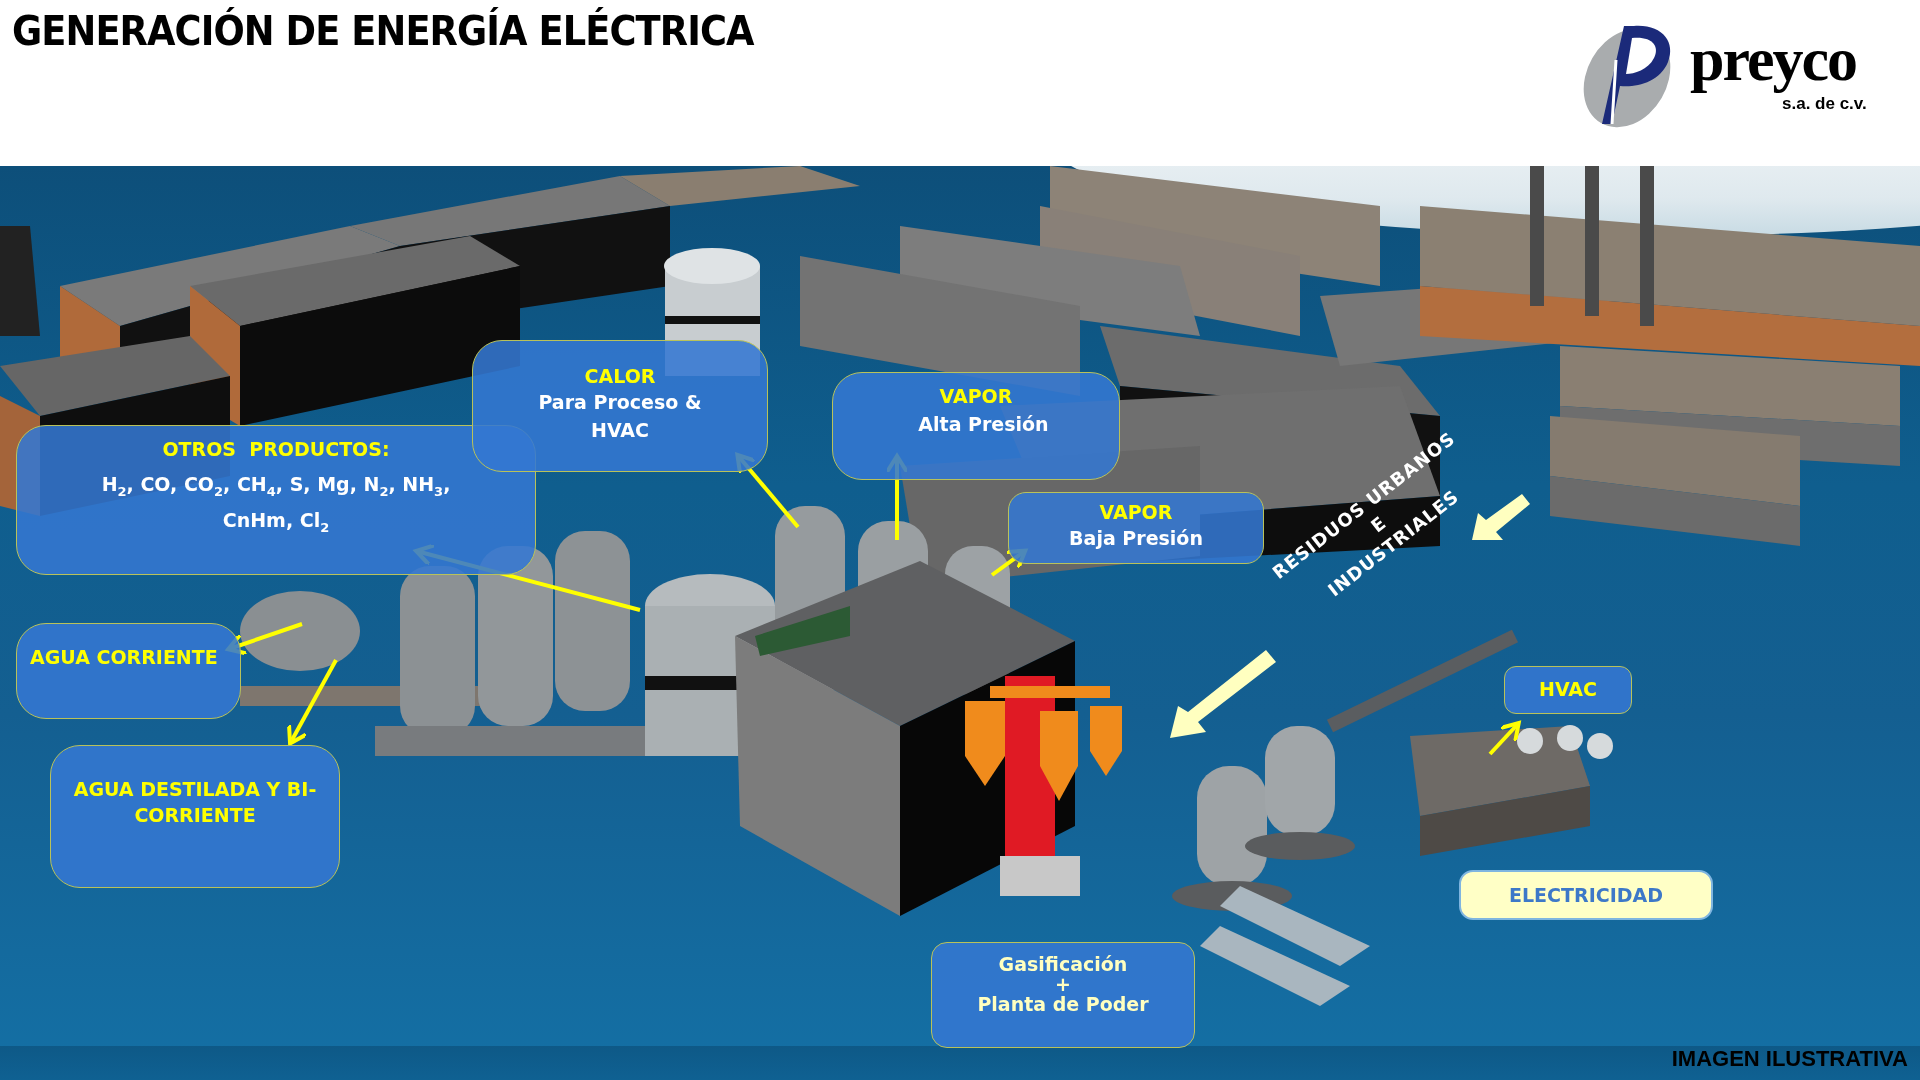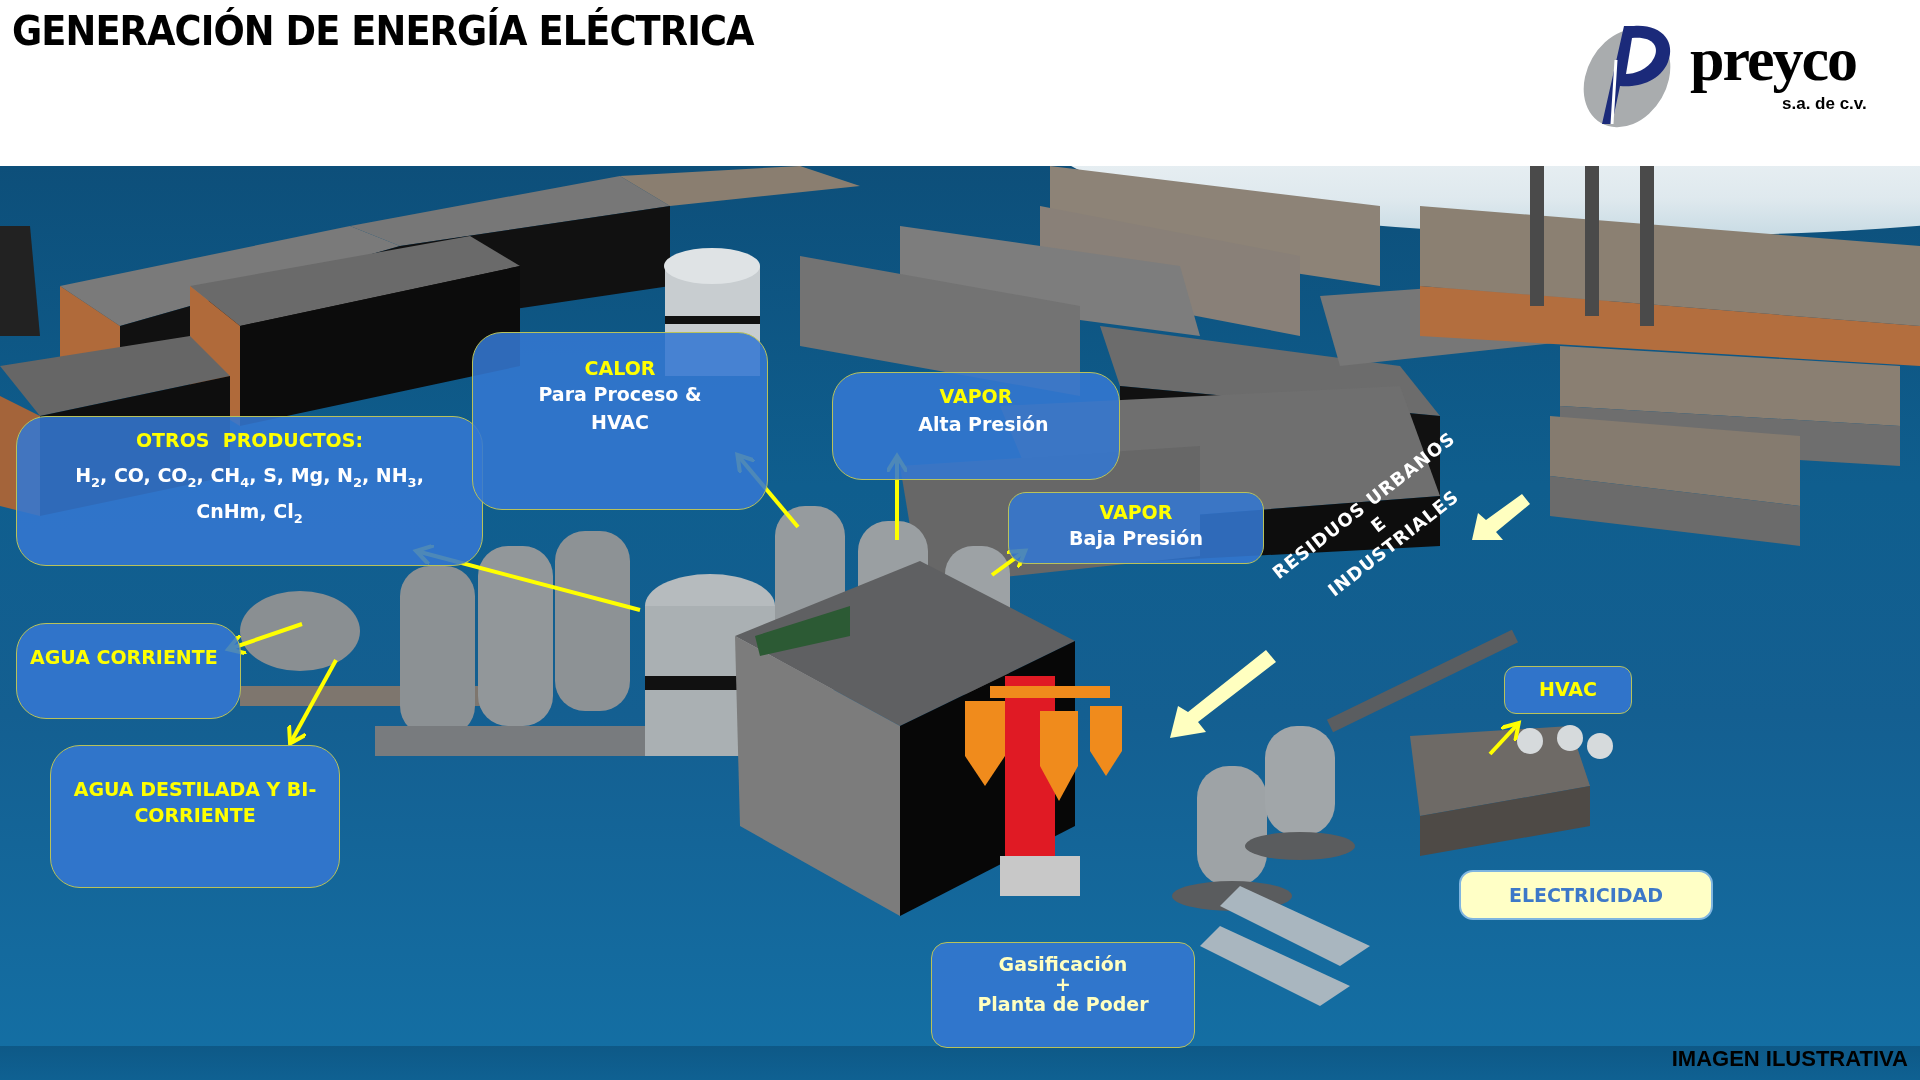--- a/index.html
+++ b/index.html
@@ -195,28 +195,28 @@
   <line x1="798" y1="527" x2="740" y2="458" stroke="#ffff00" stroke-width="4" marker-end="url(#ah)"></line>
   <line x1="897" y1="540" x2="897" y2="460" stroke="#ffff00" stroke-width="4" marker-end="url(#ah)"></line>
   <line x1="992" y1="575" x2="1022" y2="553" stroke="#ffff00" stroke-width="4" marker-end="url(#ah)"></line>
   <line x1="302" y1="624" x2="232" y2="648" stroke="#ffff00" stroke-width="4" marker-end="url(#ah)"></line>
   <line x1="336" y1="660" x2="292" y2="740" stroke="#ffff00" stroke-width="4" marker-end="url(#ah)"></line>
   <line x1="1490" y1="754" x2="1516" y2="726" stroke="#ffff00" stroke-width="4" marker-end="url(#ah)"></line>
   <polygon points="1522,494 1530,504 1496,532 1503,540 1472,540 1478,513 1486,520" fill="#ffffc0"></polygon>
   <polygon points="1266,650 1276,662 1198,722 1206,732 1170,738 1178,706 1188,712" fill="#ffffc0"></polygon>
 </svg>
 
-<div class="box" style="left:16px;top:416px;width:467px;height:150px;">
+<div class="box" style="left:16px;top:425px;width:520px;height:150px;">
   <div class="y yl" style="margin-top:12px;white-space:pre;">OTROS  PRODUCTOS:</div>
   <div class="w wl" style="margin-top:10px;line-height:28px;">
     <span id="op1"><span>H</span><sub style="font-size: 13px;">2</sub><span>, CO, CO</span><sub style="font-size: 13px;">2</sub><span>, CH</span><sub style="font-size: 13px;">4</sub><span>, S, Mg, N</span><sub style="font-size: 13px;">2</sub><span>, NH</span><sub style="font-size: 13px;">3</sub><span>,</span></span><br><span id="op2"><span>CnHm, Cl</span><sub style="font-size: 13px;">2</sub></span>
   </div>
 </div>
 
-<div class="box" style="left:472px;top:332px;width:296px;height:178px;">
+<div class="box" style="left:472px;top:340px;width:296px;height:132px;">
   <div class="y yl" style="margin-top:24px;">CALOR</div>
   <div class="w wl" style="margin-top:4px;">Para Proceso &amp;</div>
   <div class="w wl" style="margin-top:6px;">HVAC</div>
 </div>
 
 <div class="box" style="left:832px;top:372px;width:288px;height:108px;">
   <div class="y yl" style="margin-top:12px;">VAPOR</div>
   <div class="w wl" style="margin-top:6px;padding-left:15px;">Alta Presión</div>
 </div>
 

